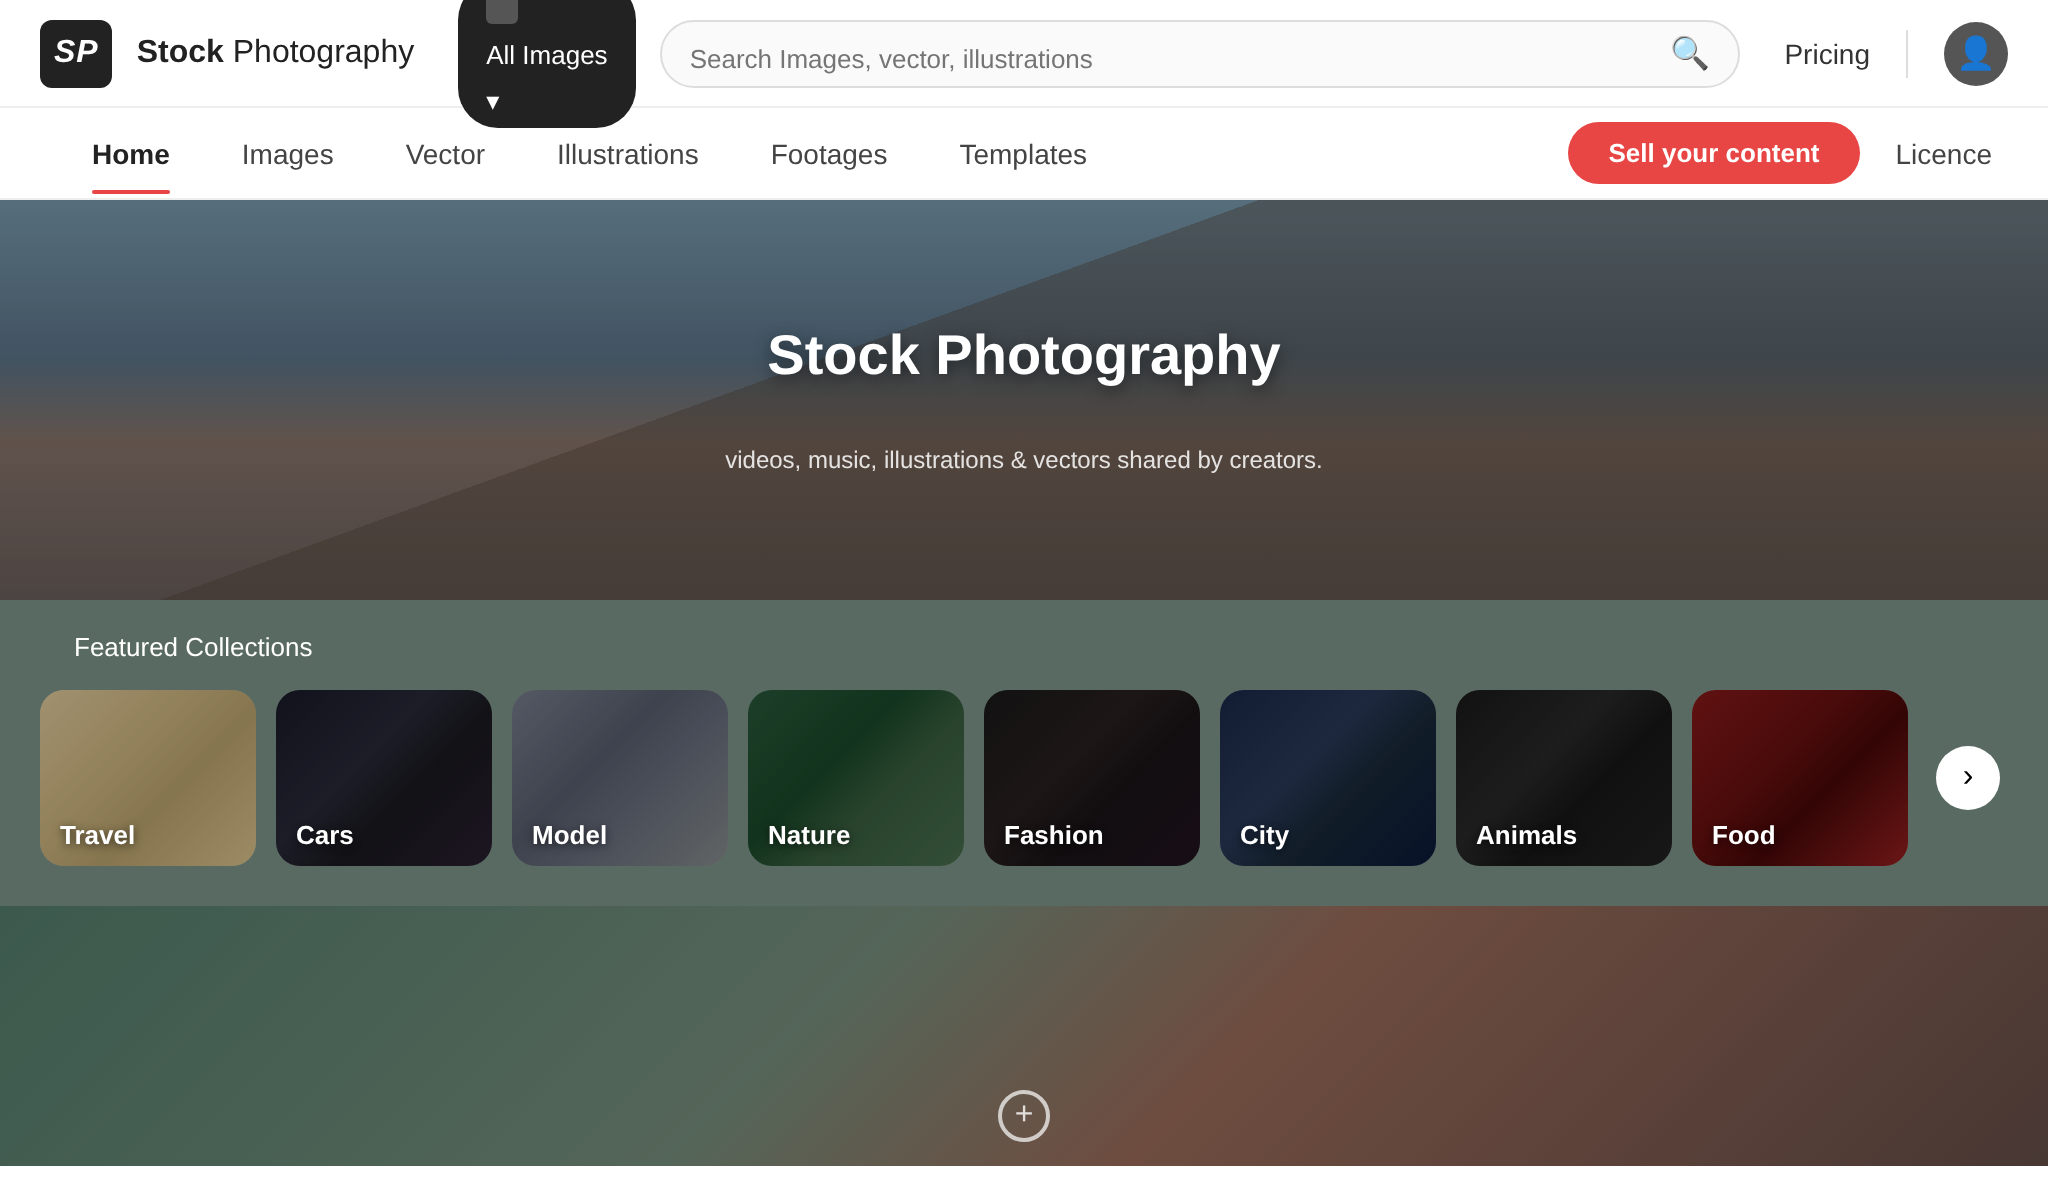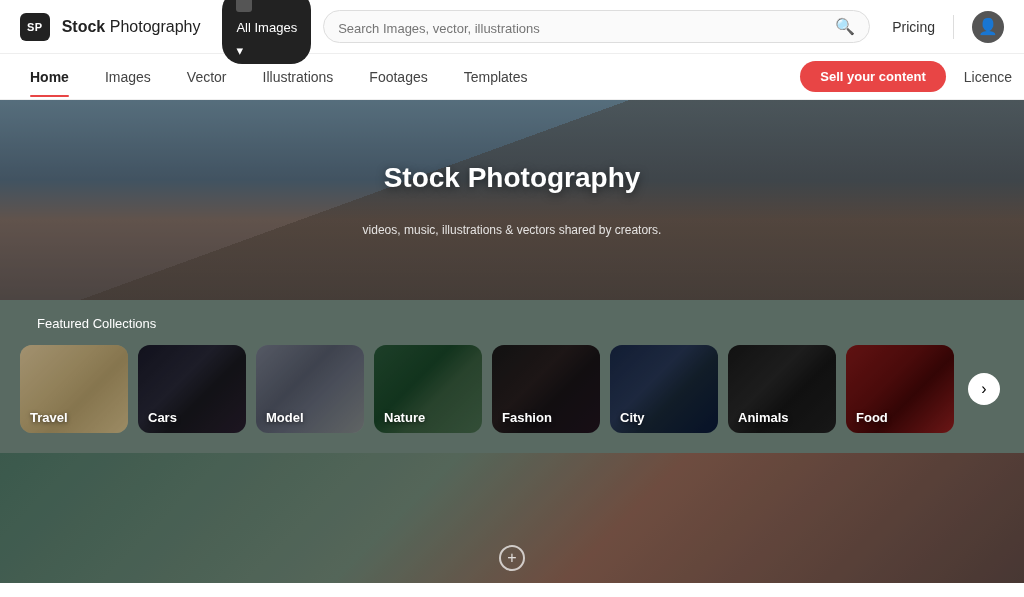--- a/index.html
+++ b/index.html
@@ -11,25 +11,26 @@
       align-items: center;
       padding: 0 20px;
       height: 54px;
       background: #fff;
       border-bottom: 1px solid #eee;
       gap: 12px;
     }
     .logo-badge {
       background: #222;
       color: #fff;
-      font-size: 11px;
+      font-size: 16px;
       font-weight: 700;
       border-radius: 6px;
       padding: 8px 7px;
       letter-spacing: 0.5px;
+      font-style: italic;
     }
     .logo-text {
       font-size: 16px;
       font-weight: 700;
       color: #222;
       margin-right: 10px;
     }
     .logo-text span { font-weight: 400; }
     .all-images-btn {
       display: flex;
@@ -91,21 +92,21 @@
       display: flex; align-items: center; justify-content: center;
       color: #fff;
       font-size: 16px;
       cursor: pointer;
     }
 
     
     .sub-nav {
       display: flex;
       align-items: center;
-      padding: 0 12px;
+      padding: 0 28px;
       height: 46px;
       background: #fff;
       border-bottom: 1px solid #eee;
       gap: 0;
     }
     .sub-nav-item {
       padding: 12px 18px;
       font-size: 14px;
       color: #444;
       cursor: pointer;

